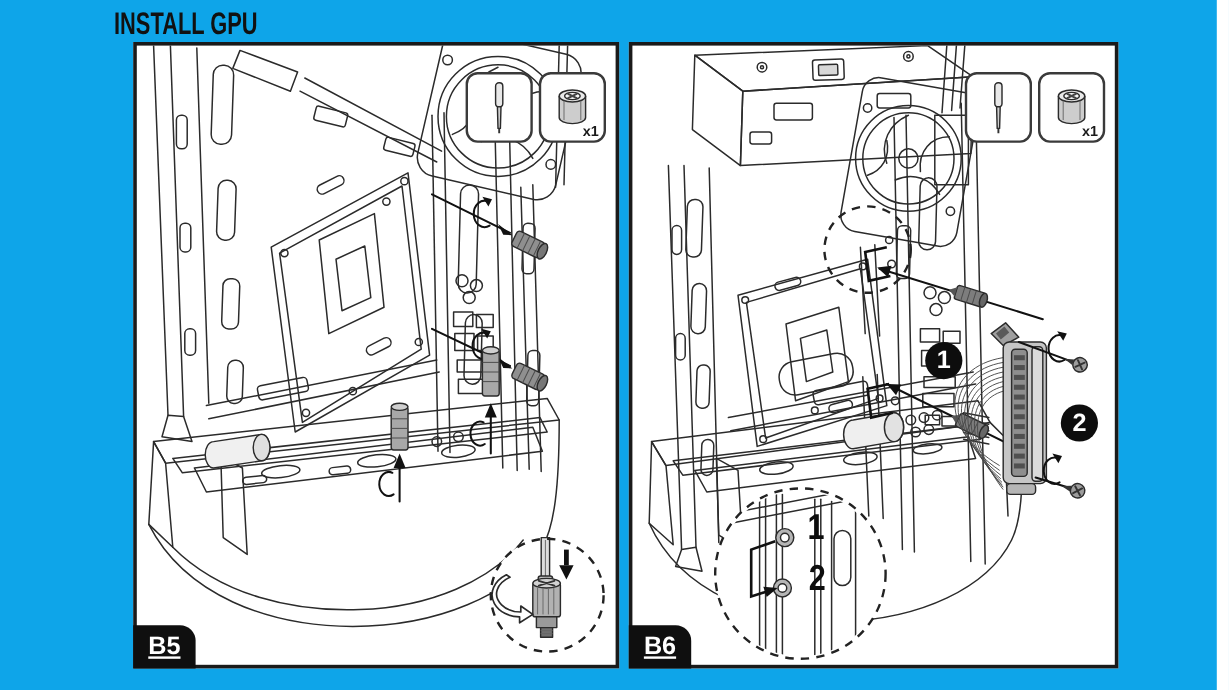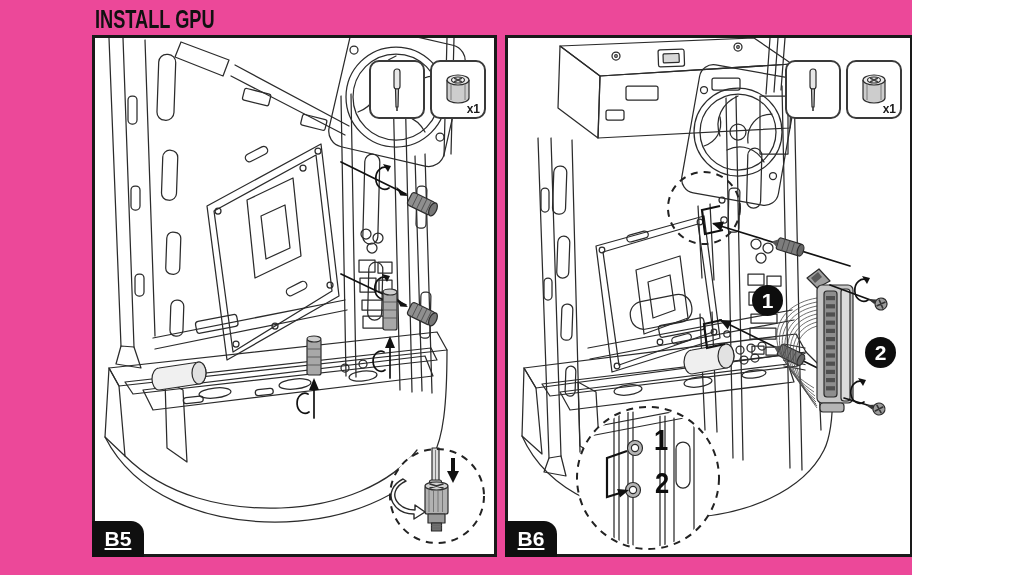--- a/index.html
+++ b/index.html
@@ -1,22 +1,22 @@
 <!DOCTYPE html>
 <html style="--line: #2b2b2b; --metal-light: #d9d9d9; --metal-mid: #a0a0a0; --metal-dark: #6f6f6f; --badge-bg: #0d0d0d; --badge-text: #ffffff;"><head>
 <meta charset="utf-8">
 <style>
   html,body{margin:0;padding:0;background:#fff;}
-  .page{position:relative;width:912px;height:575px;background:#ec4899;overflow:hidden;
+  .page{position:relative;width:1014px;height:575px;background:#0ea5e9;overflow:hidden;
         font-family:"Liberation Sans",sans-serif;}
   .page-title{position:absolute;left:95px;top:4px;margin:0;color:#111;
         font:800 26px "Liberation Sans",sans-serif;letter-spacing:0px;
         transform:scaleX(.7);transform-origin:left top;white-space:nowrap;}
   .panel{position:absolute;top:35px;height:522px;border:3px solid #1a1a1a;
-        background:#fff;box-sizing:border-box;}
+        background:#fff;box-sizing:border-box;margin-left:19px;}
   #panelB5{left:92px;width:405px;}
   #panelB6{left:505px;width:408px;}
   .art{position:absolute;left:0;top:0;}
   .panel-label{position:absolute;left:-3px;bottom:-3px;width:52px;height:36px;
         background:#0f0f0f;color:#fff;border-top-right-radius:13px;
         display:flex;align-items:center;justify-content:center;
         font:700 21px "Liberation Sans",sans-serif;text-decoration:underline;}
   .tools{position:absolute;top:22px;right:8px;display:flex;gap:5px;}
   .tool-box{width:52px;height:55px;border:2.6px solid #3a3a3a;border-radius:10px;
         background:#fff;position:relative;display:flex;align-items:center;justify-content:center;}

